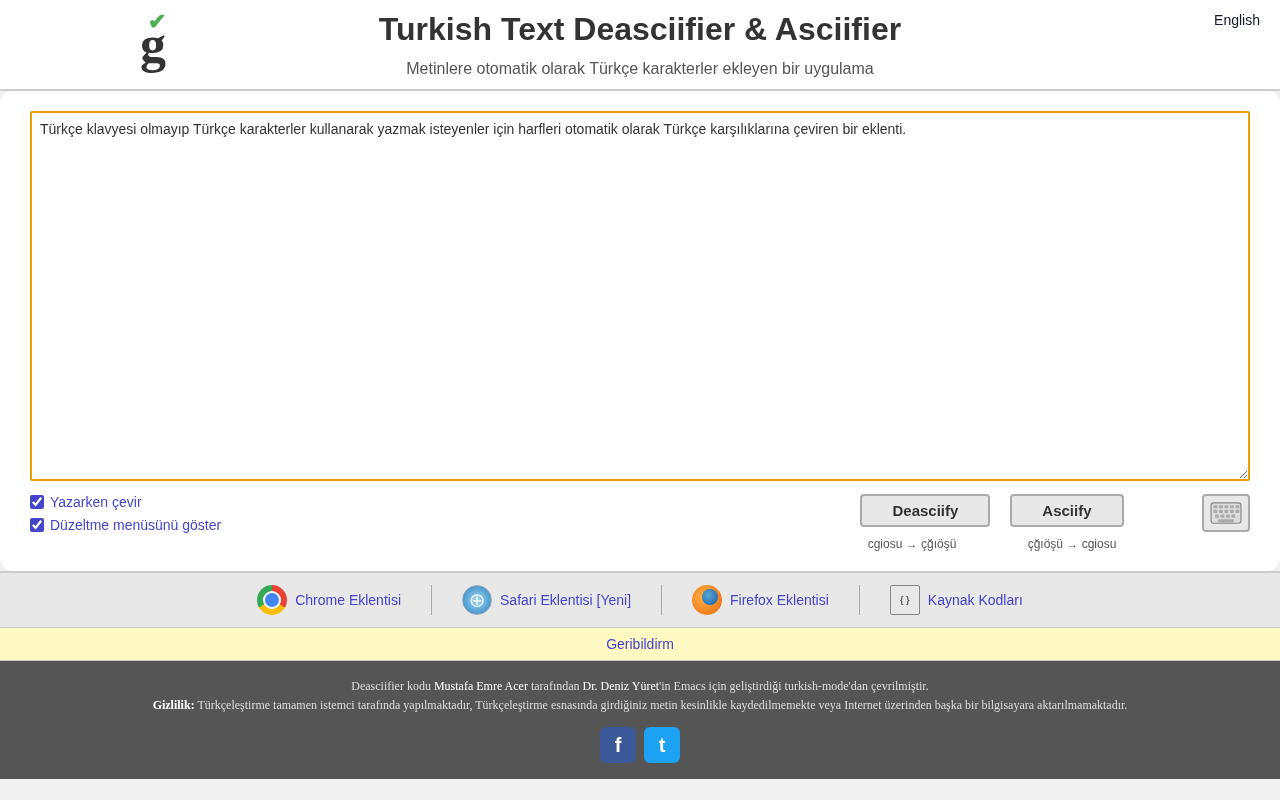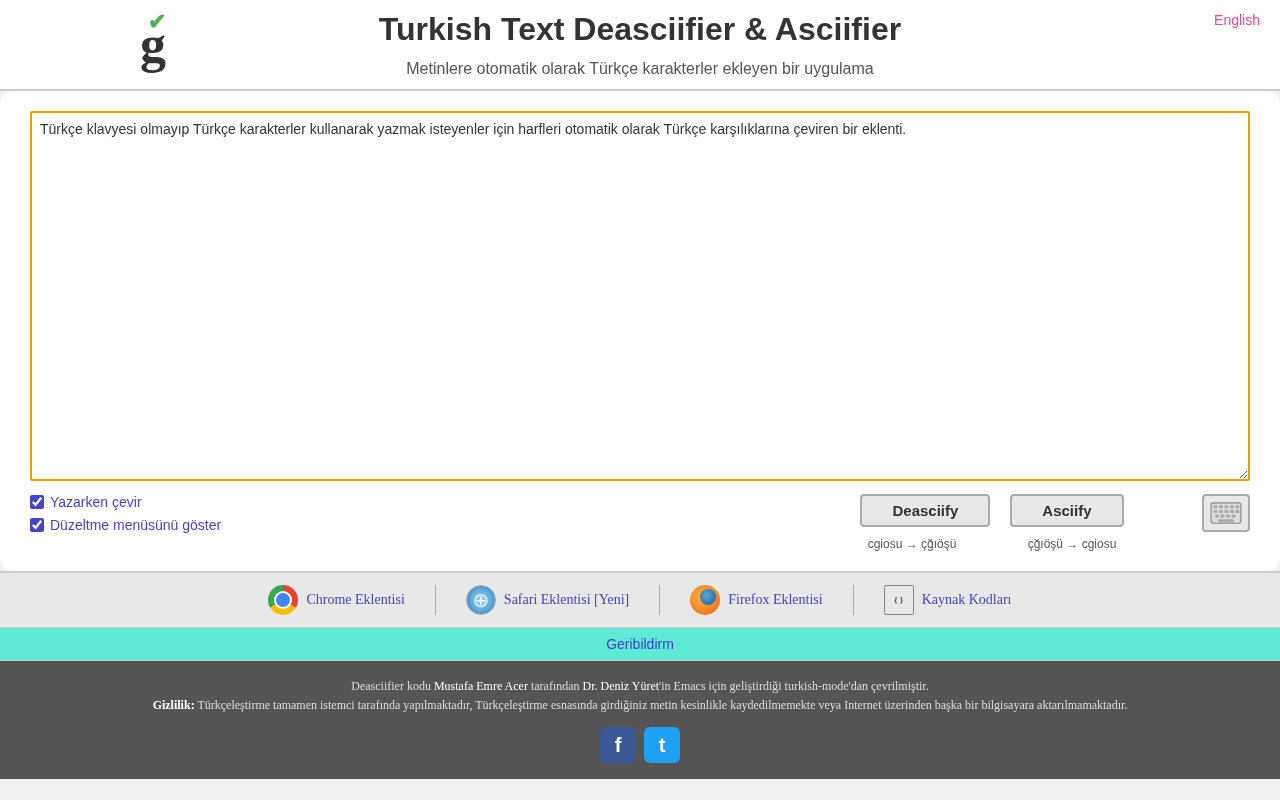--- a/index.html
+++ b/index.html
@@ -37,21 +37,21 @@
       color: #4caf50;
       font-size: 22px;
     }
     #header-center { text-align: center; }
     #header-center h1 { font-size: 32px; font-weight: bold; color: #333; font-family: Arial, sans-serif; }
     #header-center p { font-size: 16px; color: #555; margin-top: 12px; }
     #lang-link {
       position: absolute;
       right: 20px;
       top: 12px;
-      color: #ec4899;
+      color: #0f172a;
       text-decoration: none;
       font-size: 14px;
     }
 
     
     .divider { border: none; border-top: 1px solid #ccc; margin: 0; }
 
     
     #main {
       background: #fff;
@@ -154,38 +154,37 @@
     
     #plugins-bar {
       background: #e8e8e8;
       border-top: 1px solid #ccc;
       border-bottom: 1px solid #ccc;
       padding: 12px 0;
       display: flex;
       align-items: center;
       justify-content: center;
       gap: 0;
-      font-family: Liberation Serif, serif;
     }
     .plugin-item {
       display: flex;
       align-items: center;
       gap: 8px;
       padding: 0 30px;
       color: #4444cc;
       text-decoration: none;
       font-size: 14px;
       cursor: pointer;
       border-right: 1px solid #aaa;
     }
     .plugin-item:last-child { border-right: none; }
 
     
     #feedback-bar {
-      background: #5eead4;
+      background: #fef9c3;
       text-align: center;
       padding: 8px;
       border-bottom: 1px solid #ccc;
     }
     #feedback-bar a {
       color: #4444cc;
       text-decoration: none;
       font-size: 14px;
     }
 

